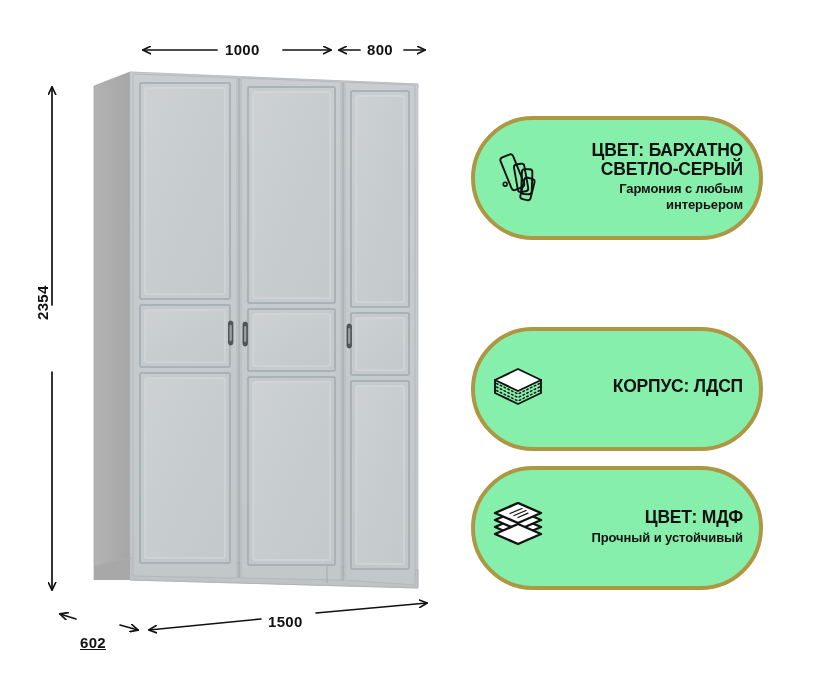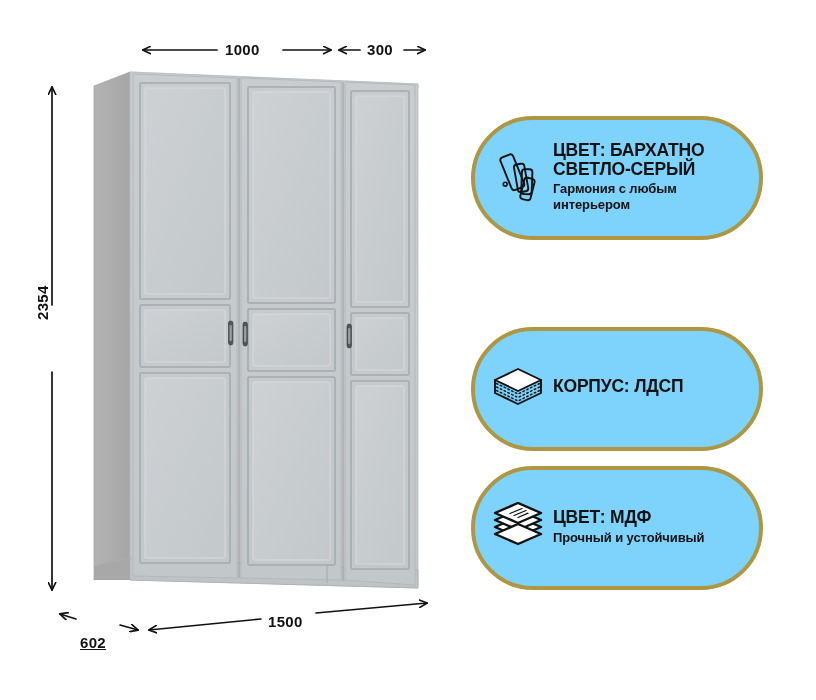--- a/index.html
+++ b/index.html
@@ -61,24 +61,25 @@
     width: 350px;
     height: 700px;
   }
   .badge {
     position: absolute;
     left: 5px;
     width: 292px;
     box-sizing: border-box;
     border: 4px solid #ad9743;
     border-radius: 70px;
-    background: #7dd3fc;
+    background: #86efac;
     display: flex;
     align-items: center;
     padding: 0 16px 2px 14px;
+    text-align: right;
   }
   #badge-color   { top: 116px; height: 124px; }
   #badge-body    { top: 291px; height: 124px; margin-top: 36px; }
   #badge-facade  { top: 466px; height: 124px; }
 
   .badge-icon {
     flex: 0 0 58px;
     width: 58px;
     height: 58px;
     display: flex;
@@ -214,21 +215,21 @@
 
         <line x1="60" y1="614" x2="76" y2="619" marker-start="url(#arrTail)"></line>
         <line x1="120" y1="625" x2="138" y2="630" marker-end="url(#arrHead)"></line>
 
         <line x1="149" y1="630" x2="261" y2="619" marker-start="url(#arrTail)"></line>
         <line x1="316" y1="613" x2="427" y2="603" marker-end="url(#arrHead)"></line>
       </g>
     </svg>
 
     <div class="dim-text" id="dim-top-width-label">1000</div>
-    <div class="dim-text" id="dim-top-depth-label">300</div>
+    <div class="dim-text" id="dim-top-depth-label">800</div>
     <div class="dim-text" id="dim-height-label">2354</div>
     <div class="dim-text" id="dim-bottom-depth-label">602</div>
     <div class="dim-text" id="dim-bottom-width-label">1500</div>
   </div>
 
   <div id="badges">
 
     <div class="badge" id="badge-color">
       <div class="badge-icon">
         <svg width="52" height="50" viewBox="0 0 52 50" fill="none" stroke="#111111" stroke-width="1.9" stroke-linejoin="round" stroke-linecap="round">

